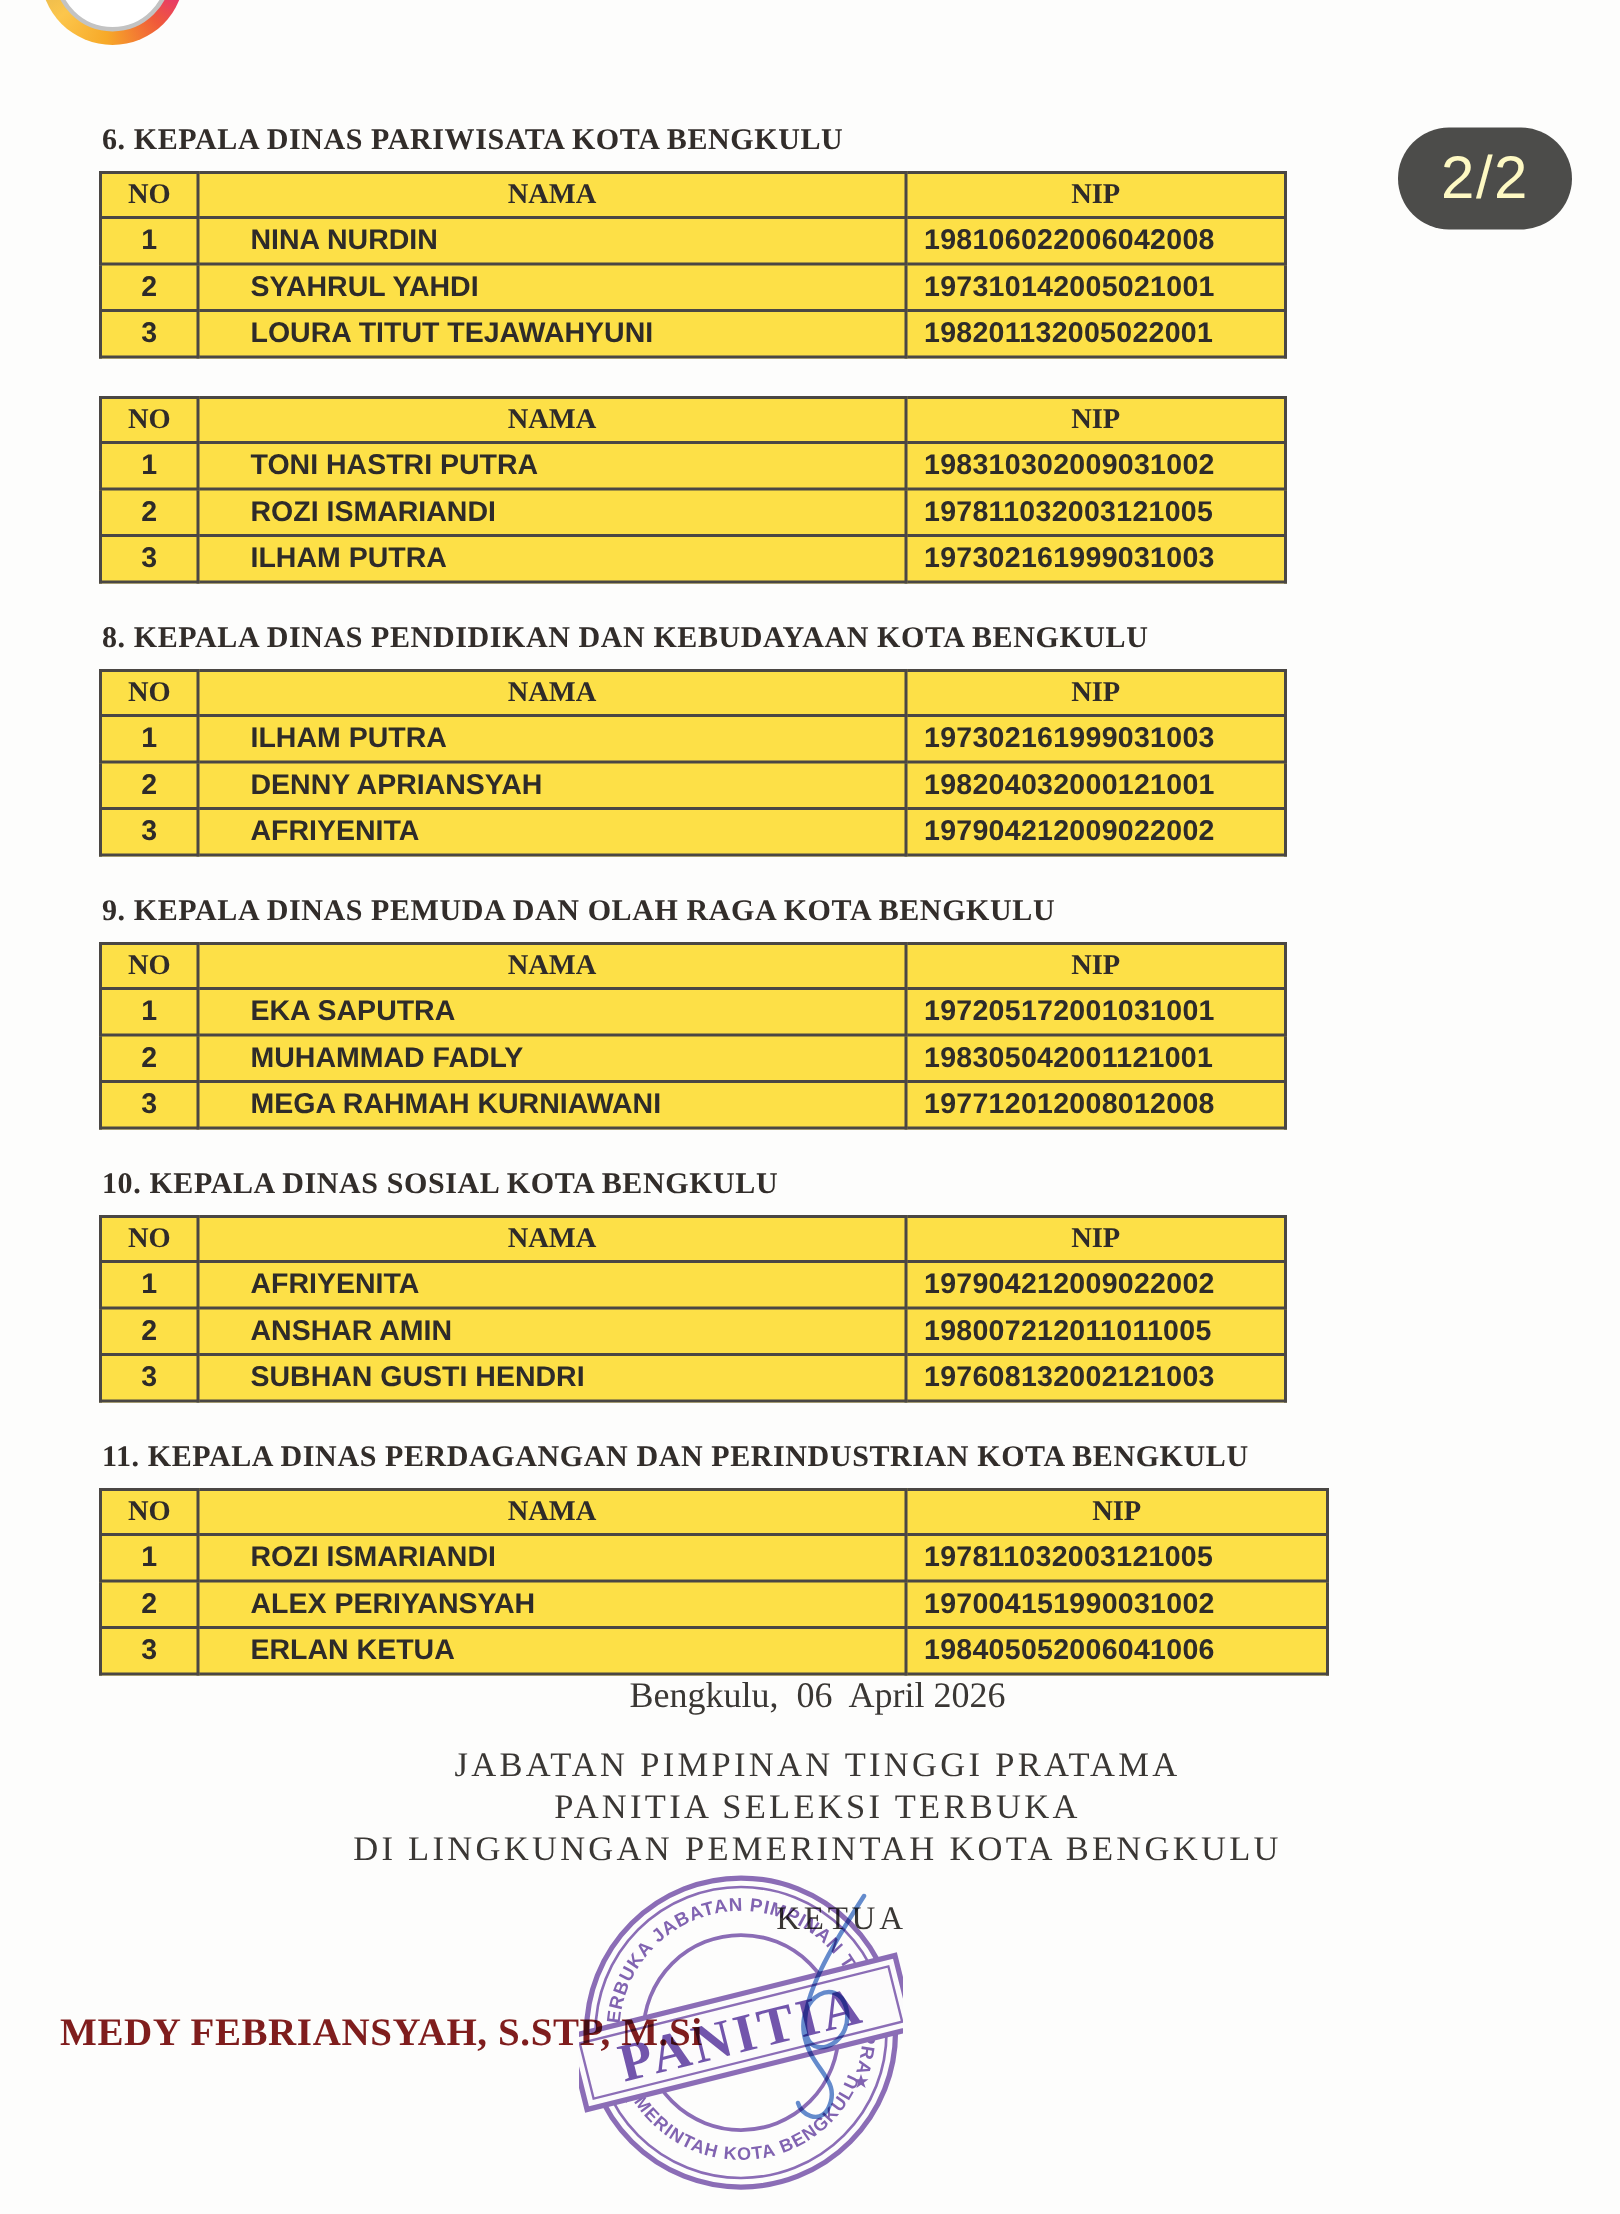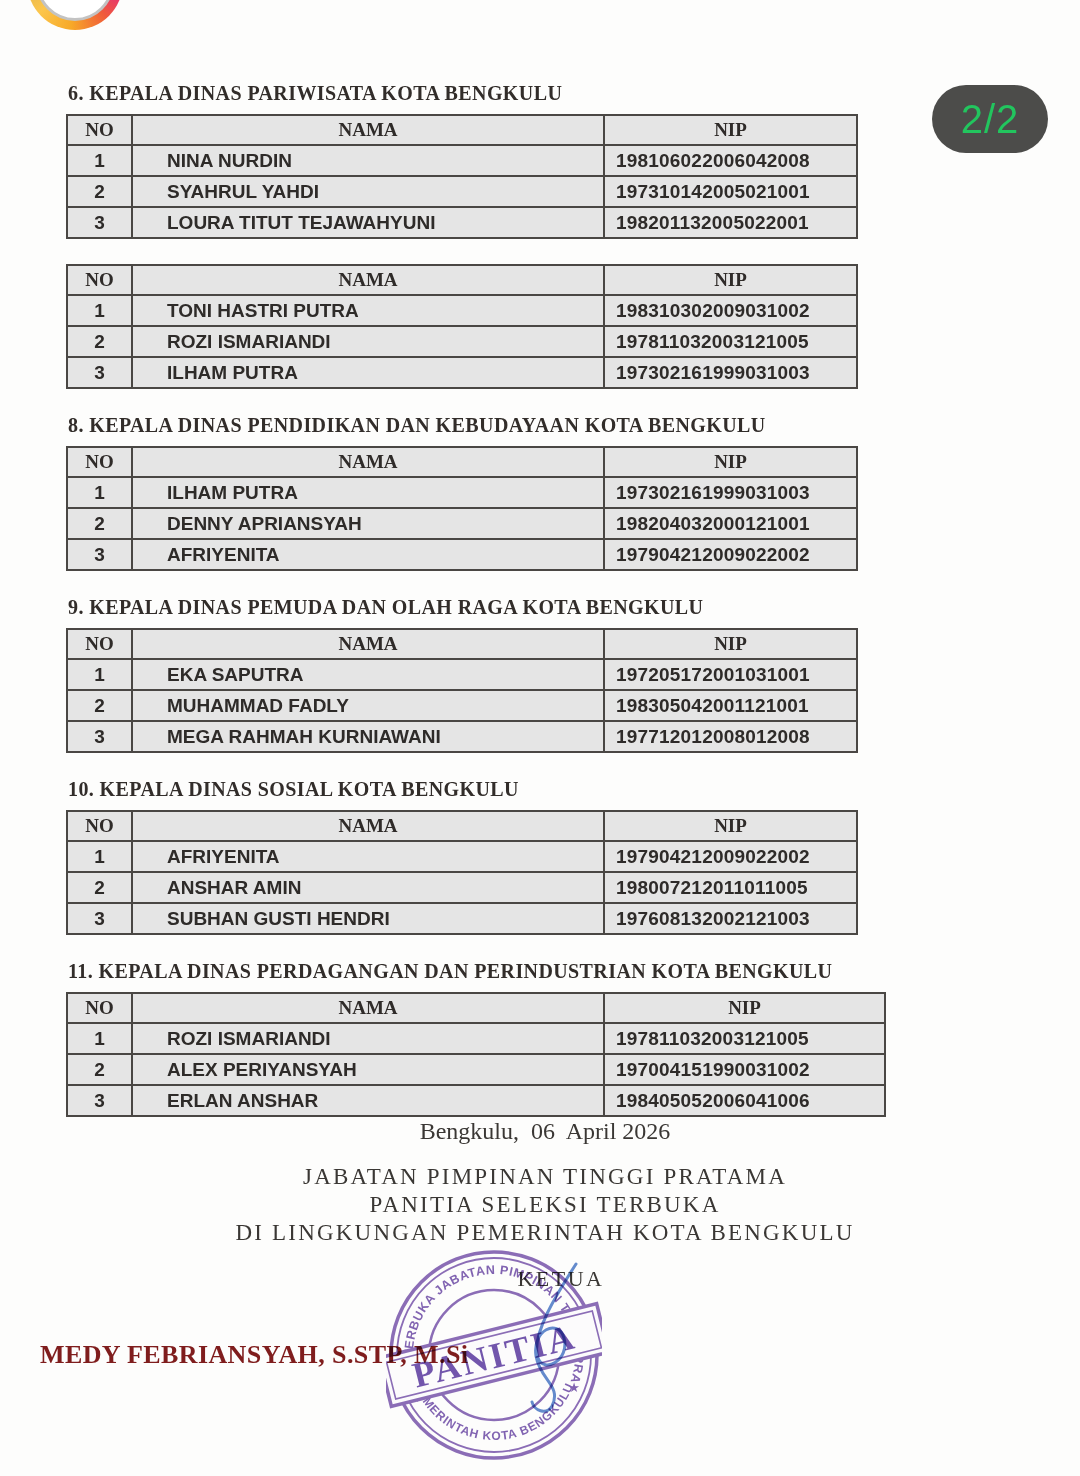--- a/index.html
+++ b/index.html
@@ -11,30 +11,30 @@
   .story-ring { position:absolute; left:27px; top:-66px; width:96px; height:96px;
     border-radius:50%;
     background:conic-gradient(from 90deg, #e11f8f 0deg, #f05a3a 48deg,
                #f7a928 95deg, #fcc64c 140deg, #e8b94e 170deg, #d96a9a 260deg, #e11f8f 360deg); }
   .story-ring-inner { position:absolute; inset:9px; border-radius:50%;
     background:#ffffff; border:3px solid #c3c3c3; }
 
   
   .page-badge { position:absolute; right:32px; top:85px; width:116px; height:68px;
     background:#4c4c4a; border-radius:35px; display:flex; align-items:center;
-    justify-content:center; color:#22c55e;
+    justify-content:center; color:#fef9c3;
     font:400 40px "Liberation Sans", sans-serif; letter-spacing:1px;text-align:right; }
 
   
   .doc { position:absolute; left:66px; top:58px; width:792px; color:#2f2b29; }
   .sec { margin-bottom:25px;margin-top:24px; }
   .sec-heading { font:700 20px "Liberation Serif", serif; letter-spacing:.4px;
     color:#322d2a; margin:0 0 9px 2px; white-space:nowrap; }
   table.tbl { border-collapse:collapse; width:792px; table-layout:fixed;
-    background:#e5e5e5; }
+    background:#fde047; }
   table.tbl.wide { width:820px; }
   .tbl th, .tbl td { border:2px solid #4a4744; }
   .tbl th { height:30px; font:700 19px "Liberation Serif", serif; text-align:center; }
   .tbl td { height:31px; font:700 19px "Liberation Sans", sans-serif; color:#2e2b29; }
   .tbl col.w-no  { width:65px; }
   .tbl col.w-nama{ width:472px; }
   .tbl td.c-no { text-align:center; }
   .tbl td.c-nama { padding-left:34px; }
   .tbl td.c-nip  { padding-left:11px; letter-spacing:.2px; }
 
@@ -264,21 +264,21 @@
           <td class="c-nama">ROZI ISMARIANDI</td>
           <td class="c-nip">197811032003121005</td>
         </tr>
         <tr>
           <td class="c-no">2</td>
           <td class="c-nama">ALEX PERIYANSYAH</td>
           <td class="c-nip">197004151990031002</td>
         </tr>
         <tr>
           <td class="c-no">3</td>
-          <td class="c-nama">ERLAN ANSHAR</td>
+          <td class="c-nama">ERLAN KETUA</td>
           <td class="c-nip">198405052006041006</td>
         </tr>
       </tbody>
     </table>
   </section>
 
 </div>
 
 <div class="closing">
   <div class="place-date">Bengkulu,  06  April 2026</div>

